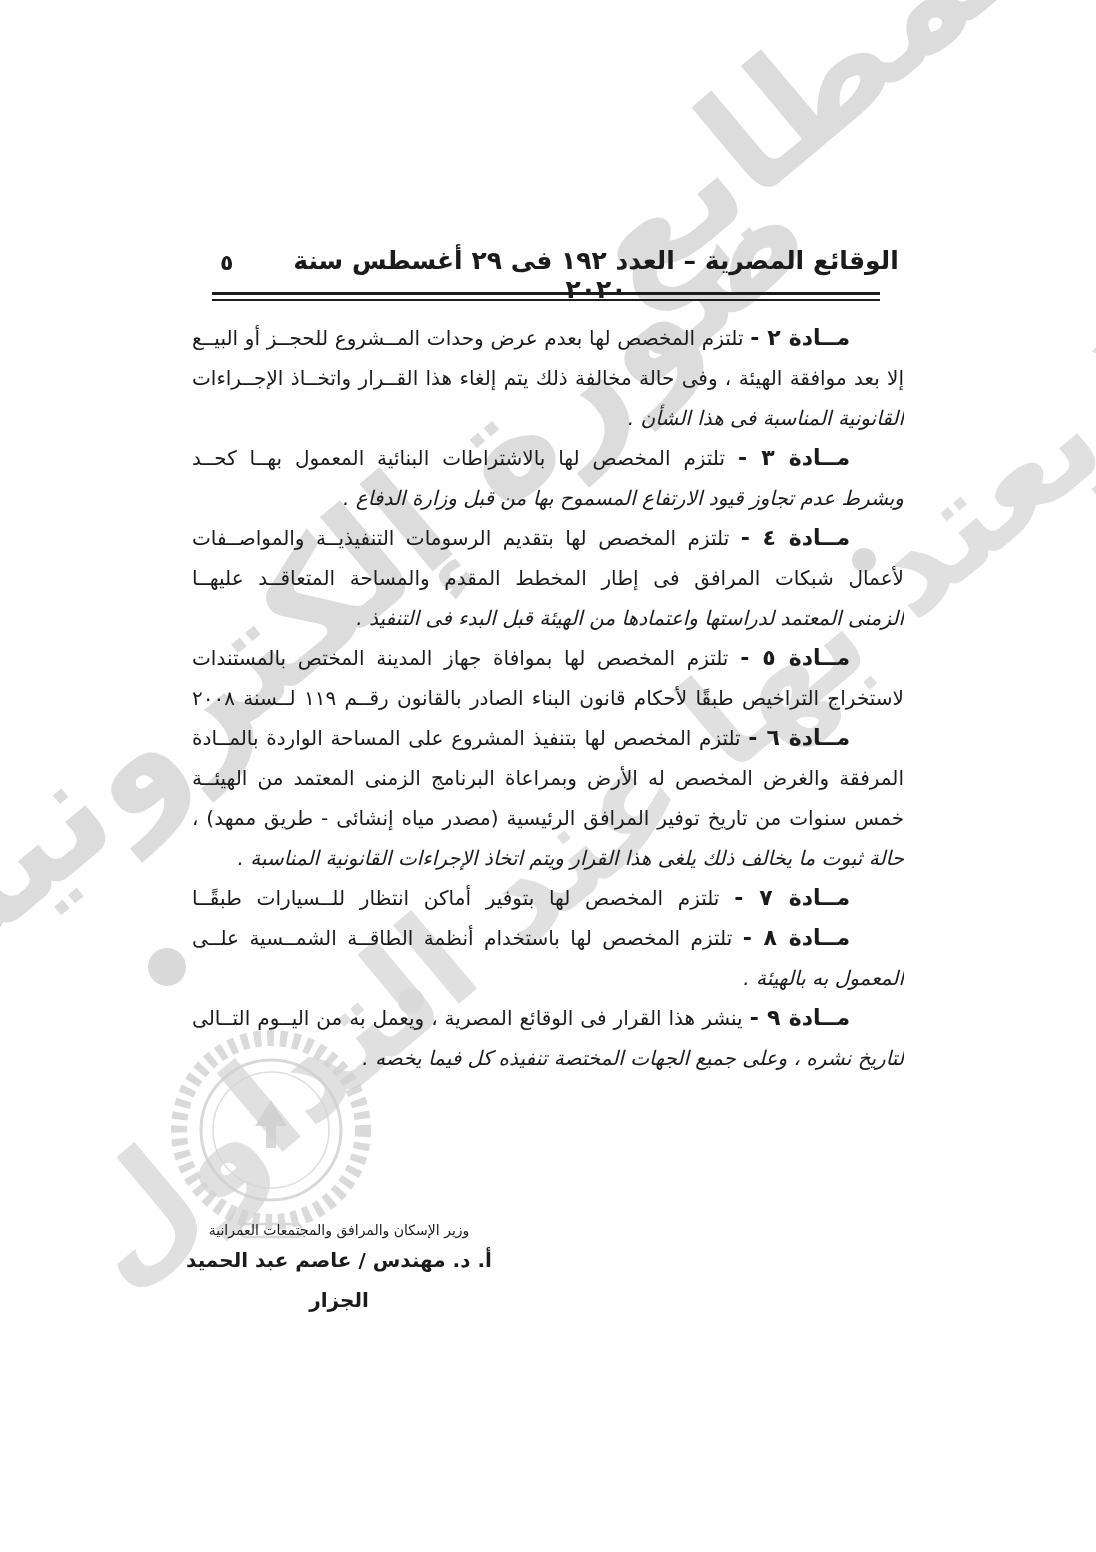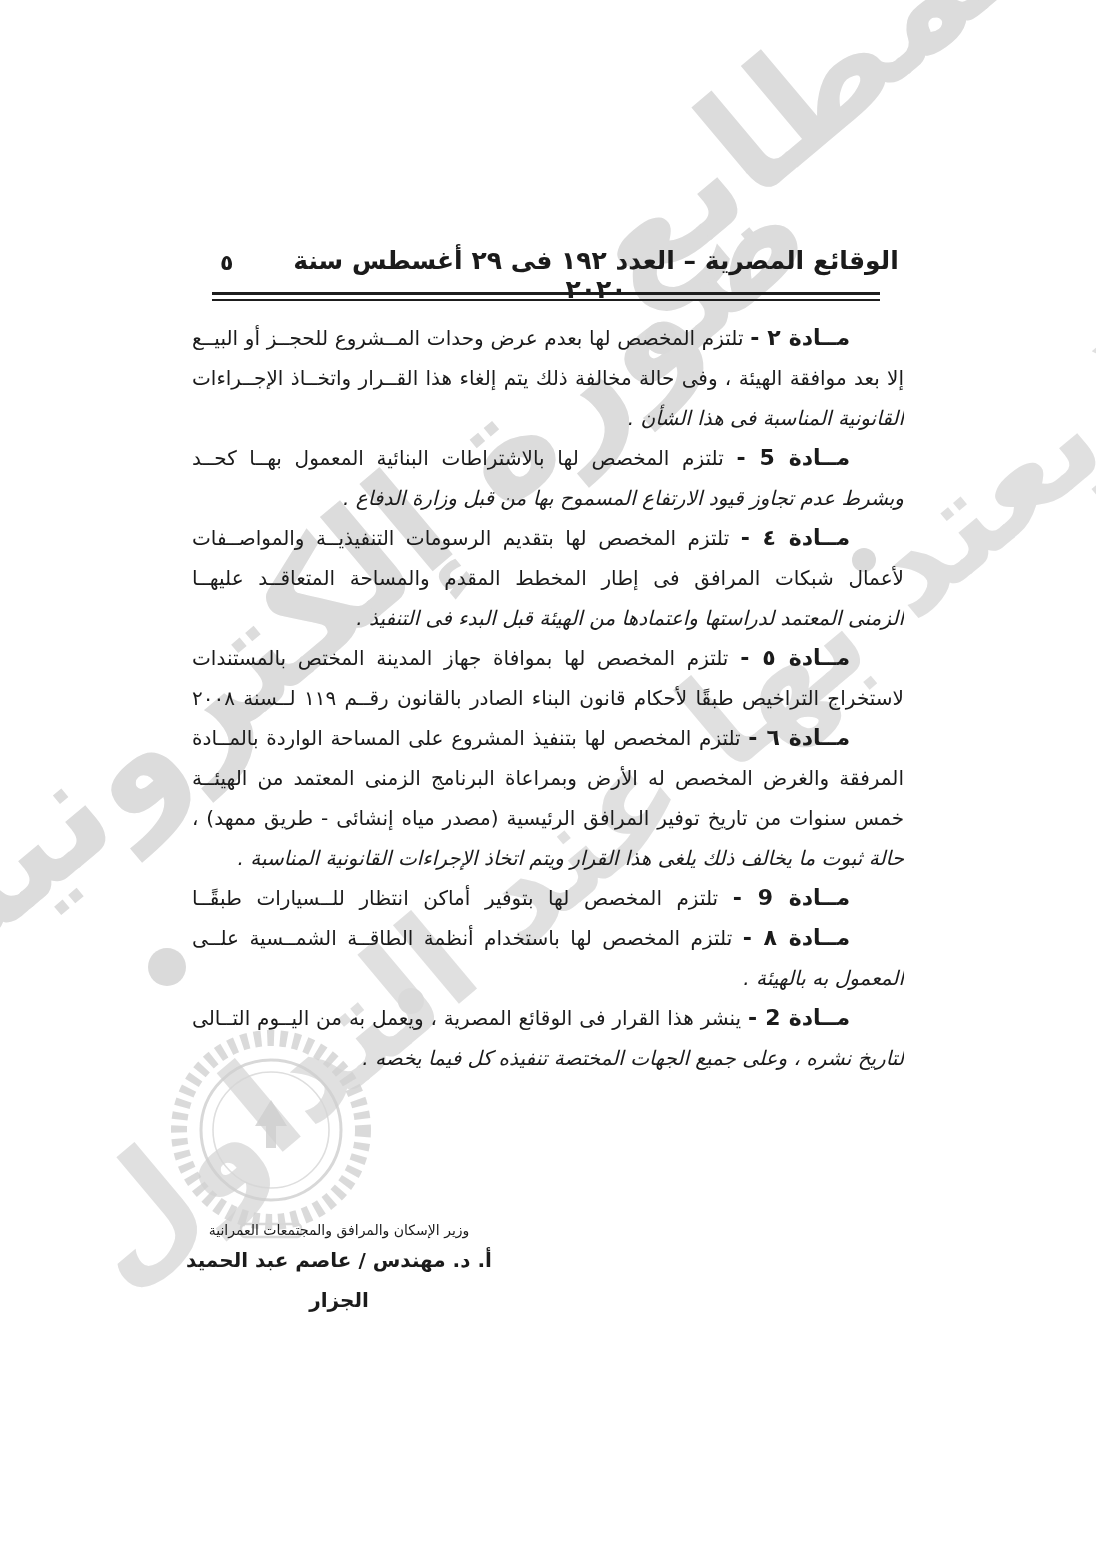--- a/index.html
+++ b/index.html
@@ -86,21 +86,21 @@
 
   <div class="doc-body">
 
     <div class="para">
       <div class="ln first"><b class="lbl">مــادة ٢ -</b> <span>تلتزم المخصص لها بعدم عرض وحدات المــشروع للحجــز أو البيــع</span></div>
       <div class="ln">إلا بعد موافقة الهيئة ، وفى حالة مخالفة ذلك يتم إلغاء هذا القــرار واتخــاذ الإجــراءات</div>
       <div class="ln end">القانونية المناسبة فى هذا الشأن .</div>
     </div>
 
     <div class="para">
-      <div class="ln first"><b class="lbl">مــادة 5 -</b> <span>تلتزم المخصص لها بالاشتراطات البنائية المعمول بهــا كحــد أقــصى</span></div>
+      <div class="ln first"><b class="lbl">مــادة ٣ -</b> <span>تلتزم المخصص لها بالاشتراطات البنائية المعمول بهــا كحــد أقــصى</span></div>
       <div class="ln end">وبشرط عدم تجاوز قيود الارتفاع المسموح بها من قبل وزارة الدفاع .</div>
     </div>
 
     <div class="para">
       <div class="ln first"><b class="lbl">مــادة ٤ -</b> <span>تلتزم المخصص لها بتقديم الرسومات التنفيذيــة والمواصــفات الفنيــة</span></div>
       <div class="ln">لأعمال شبكات المرافق فى إطار المخطط المقدم والمساحة المتعاقــد عليهــا والبرنــامج</div>
       <div class="ln end">الزمنى المعتمد لدراستها واعتمادها من الهيئة قبل البدء فى التنفيذ .</div>
     </div>
 
     <div class="para">
@@ -109,30 +109,30 @@
     </div>
 
     <div class="para">
       <div class="ln first"><b class="lbl">مــادة ٦ -</b> <span>تلتزم المخصص لها بتنفيذ المشروع على المساحة الواردة بالمــادة (١)</span></div>
       <div class="ln">المرفقة والغرض المخصص له الأرض وبمراعاة البرنامج الزمنى المعتمد من الهيئــة خــلال</div>
       <div class="ln">خمس سنوات من تاريخ توفير المرافق الرئيسية (مصدر مياه إنشائى - طريق ممهد) ، وفــى</div>
       <div class="ln end">حالة ثبوت ما يخالف ذلك يلغى هذا القرار ويتم اتخاذ الإجراءات القانونية المناسبة .</div>
     </div>
 
     <div class="para">
-      <div class="ln first"><b class="lbl">مــادة 9 -</b> <span>تلتزم المخصص لها بتوفير أماكن انتظار للــسيارات طبقًــا للــشروط</span></div>
+      <div class="ln first"><b class="lbl">مــادة ٧ -</b> <span>تلتزم المخصص لها بتوفير أماكن انتظار للــسيارات طبقًــا للــشروط</span></div>
     </div>
 
     <div class="para">
       <div class="ln first"><b class="lbl">مــادة ٨ -</b> <span>تلتزم المخصص لها باستخدام أنظمة الطاقــة الشمــسية علــى النحــو</span></div>
       <div class="ln end">المعمول به بالهيئة .</div>
     </div>
 
     <div class="para">
-      <div class="ln first"><b class="lbl">مــادة 2 -</b> <span>ينشر هذا القرار فى الوقائع المصرية ، ويعمل به من اليــوم التــالى</span></div>
+      <div class="ln first"><b class="lbl">مــادة ٩ -</b> <span>ينشر هذا القرار فى الوقائع المصرية ، ويعمل به من اليــوم التــالى</span></div>
       <div class="ln end">لتاريخ نشره ، وعلى جميع الجهات المختصة تنفيذه كل فيما يخصه .</div>
     </div>
 
   </div>
 
   <div class="signature">
     <div class="sig-title">وزير الإسكان والمرافق والمجتمعات العمرانية</div>
     <div class="sig-name">أ. د. مهندس / عاصم عبد الحميد الجزار</div>
   </div>
 

